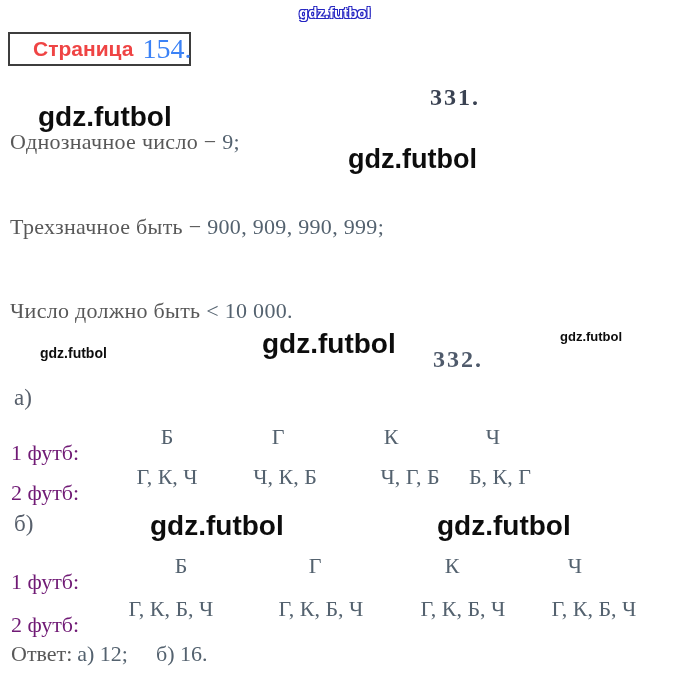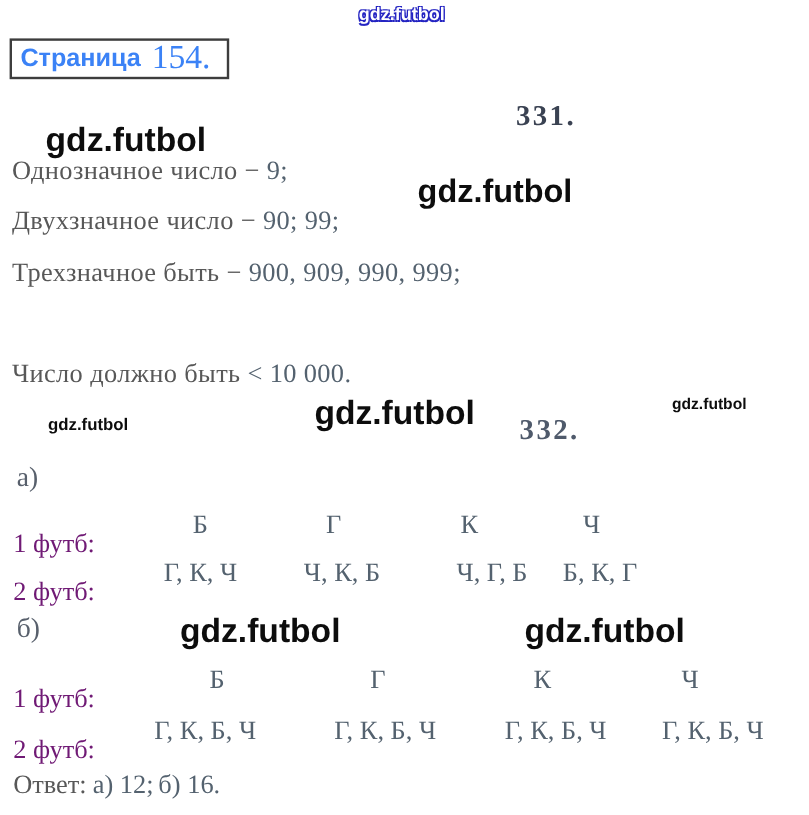--- a/index.html
+++ b/index.html
@@ -36,21 +36,21 @@
   .page-box{
     position:absolute;left:8px;top:32px;
     width:172px;height:30px;
     border:2px solid #3d3d3d;
     display:flex;align-items:center;gap:9px;
     padding-left:7px;
     background:#fff;
   }
   .page-word{
     font-family:"Liberation Sans", sans-serif;
-    font-weight:bold;font-size:21px;color:#3b82f6;
+    font-weight:bold;font-size:21px;color:#ef4444;margin-left:16px;
   }
   .page-num{
     font-family:"Liberation Serif", serif;
     font-size:28px;color:#3b82f6;
   }
 
   
   .prob-num{
     position:absolute;
     font-family:"Liberation Serif", serif;
@@ -102,21 +102,21 @@
   .row-b2 .c1{left:171px;} .row-b2 .c2{left:321px;} .row-b2 .c3{left:463px;} .row-b2 .c4{left:594px;}
 
   
   .answer{
     position:absolute;left:11px;top:641px;
     font-size:22px;white-space:nowrap;
   }
   .answer .ans-label{color:#585858;margin-top:21px;}
   .answer .ans-part{color:#54626f;}
   .answer .ans-a{margin-left:5px;}
-  .answer .ans-b{margin-left:4px;}
+  .answer .ans-b{margin-left:28px;}
 </style>
 </head>
 <body>
 
 <div id="page">
 
   <span class="wm wm-top">gdz.futbol</span>
   <span class="wm wm-331a">gdz.futbol</span>
   <span class="wm wm-331b">gdz.futbol</span>
   <span class="wm wm-332-left">gdz.futbol</span>
@@ -127,23 +127,20 @@
 
   <div class="page-box">
     <span class="page-word">Страница</span>
     <span class="page-num">154.</span>
   </div>
 
   <span class="prob-num num-331">331.</span>
 
   <div class="sol-line line-1">
     <span>Однозначное число − </span><span class="val">9;</span>
-  </div>
-  <div class="sol-line line-2">
-    <span>Двухзначное число − </span><span class="val">90; 99;</span>
   </div>
   <div class="sol-line line-3">
     <span>Трехзначное быть − </span><span class="val">900, 909, 990, 999;</span>
   </div>
   <div class="sol-line line-5">
     <span>Число должно быть </span><span class="val">&lt; 10 000.</span>
   </div>
 
   <span class="prob-num num-332">332.</span>
 

